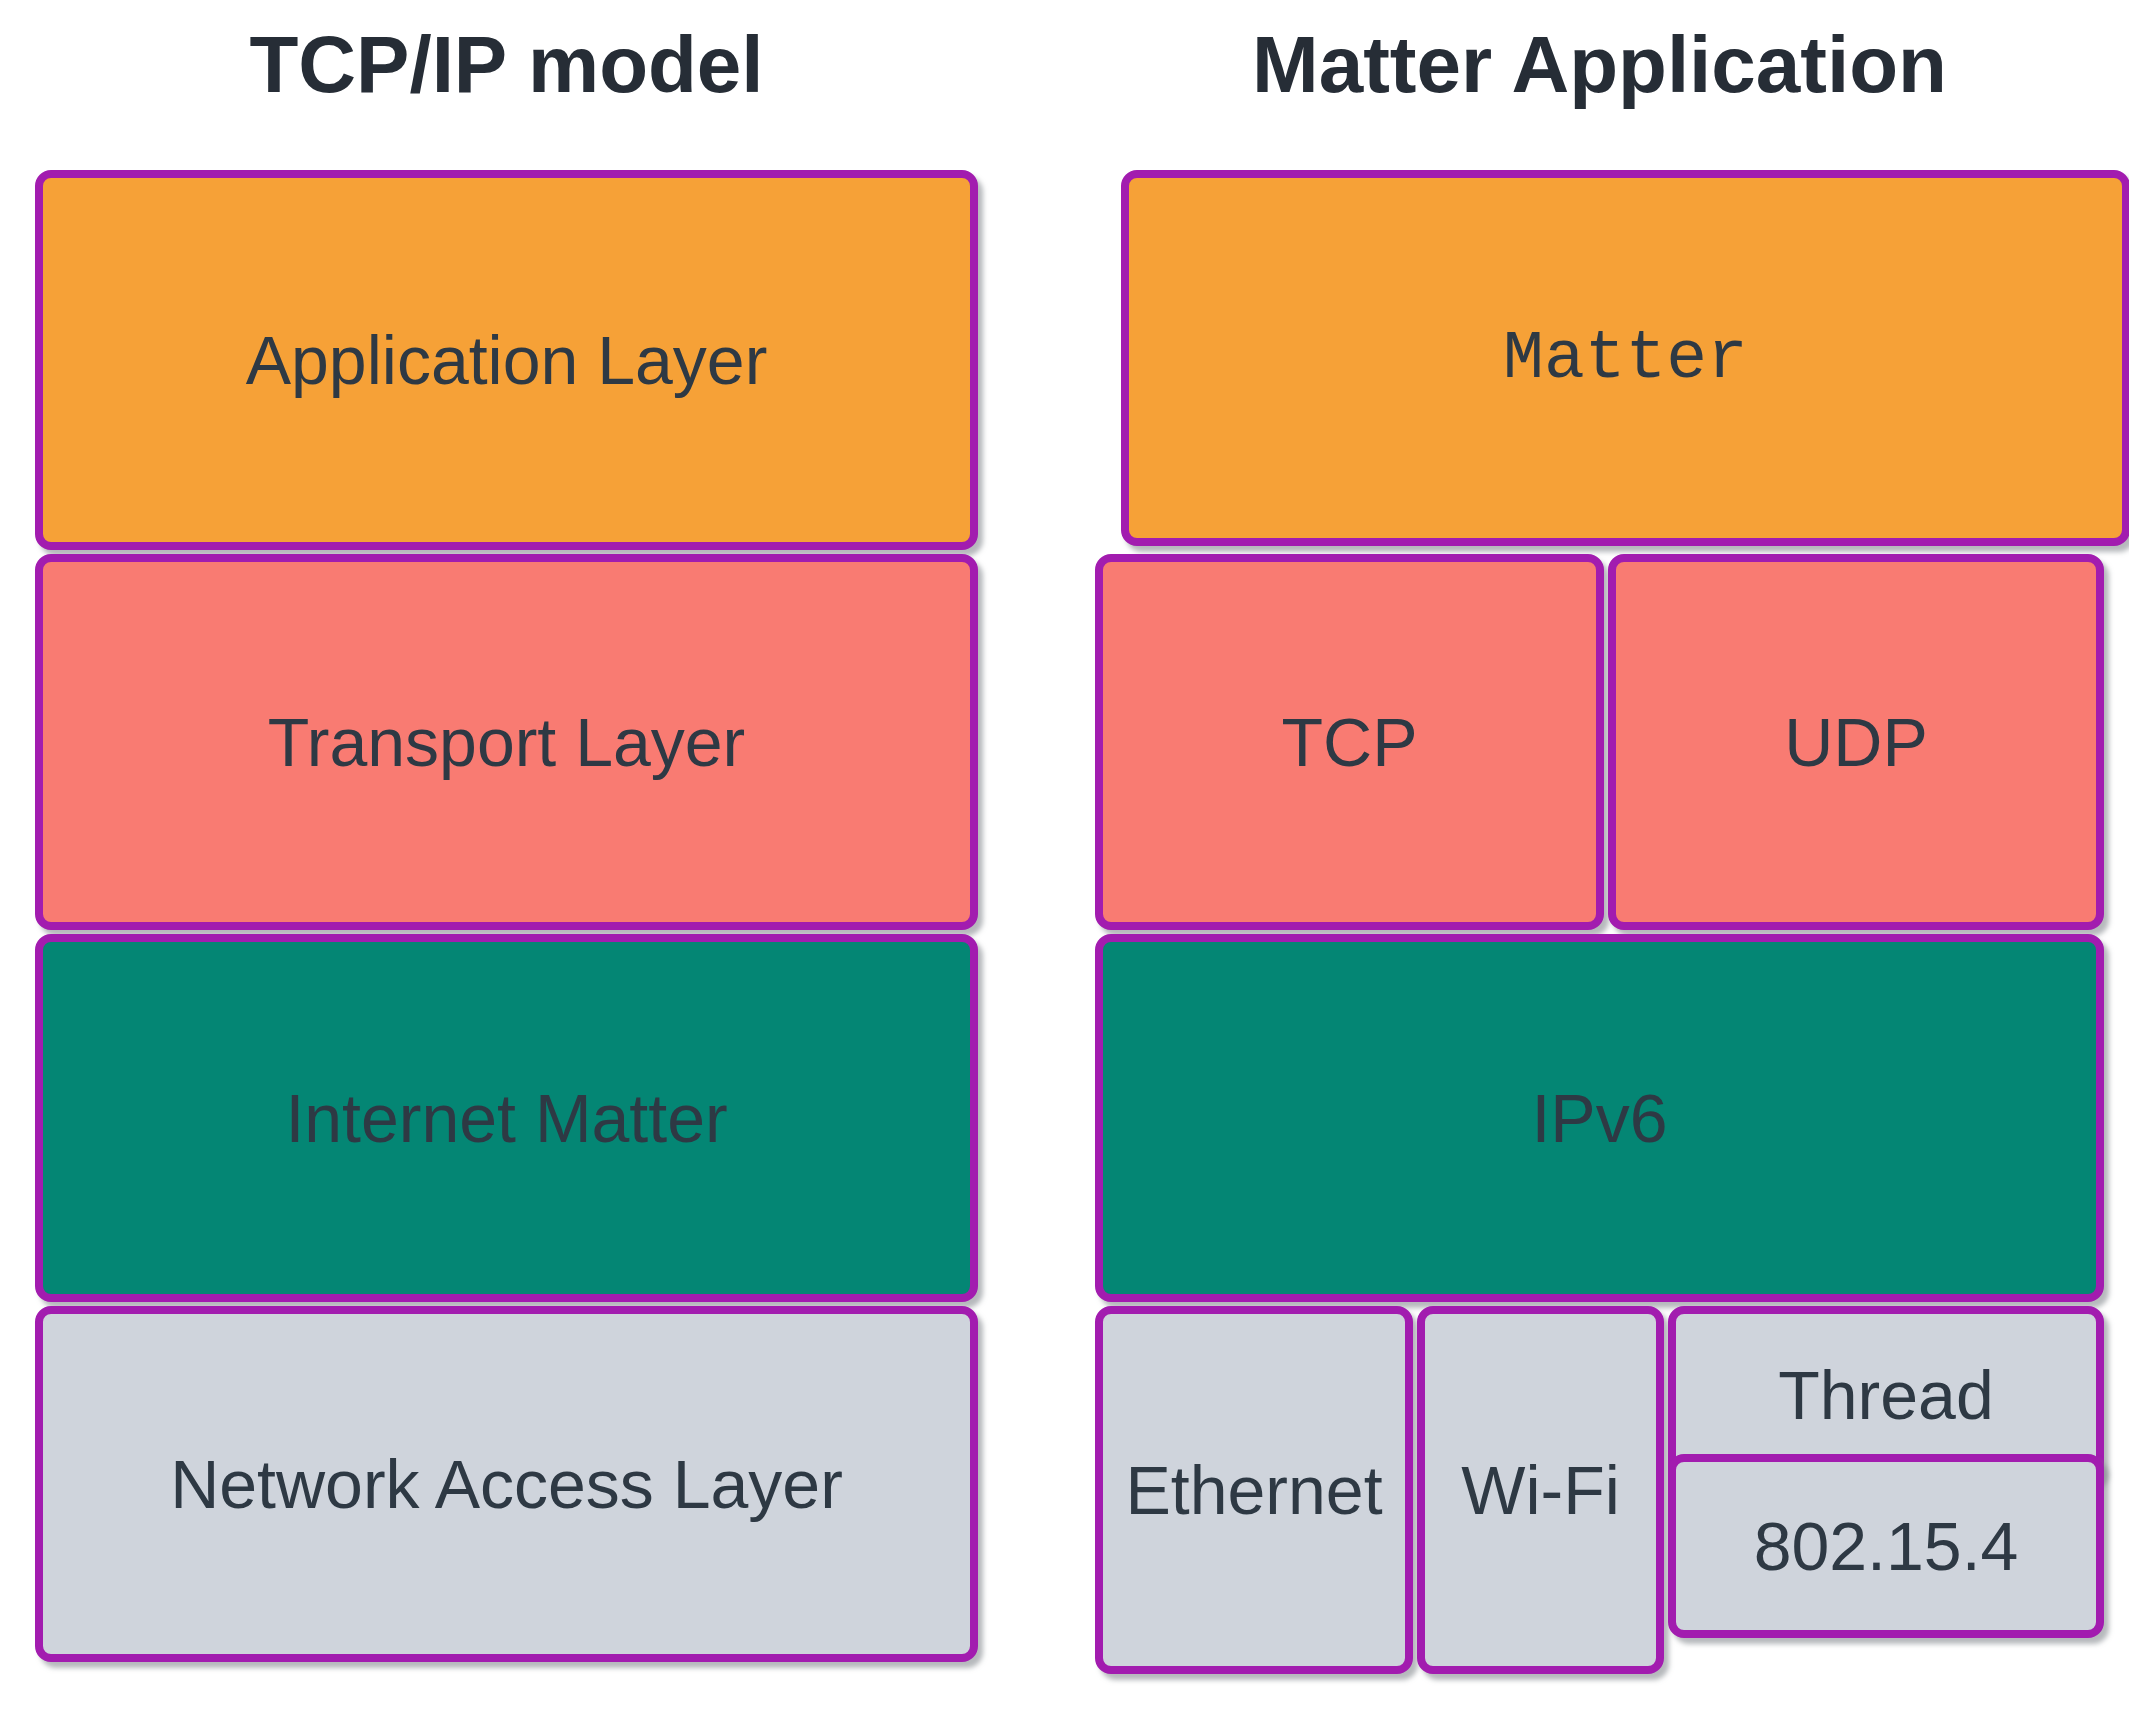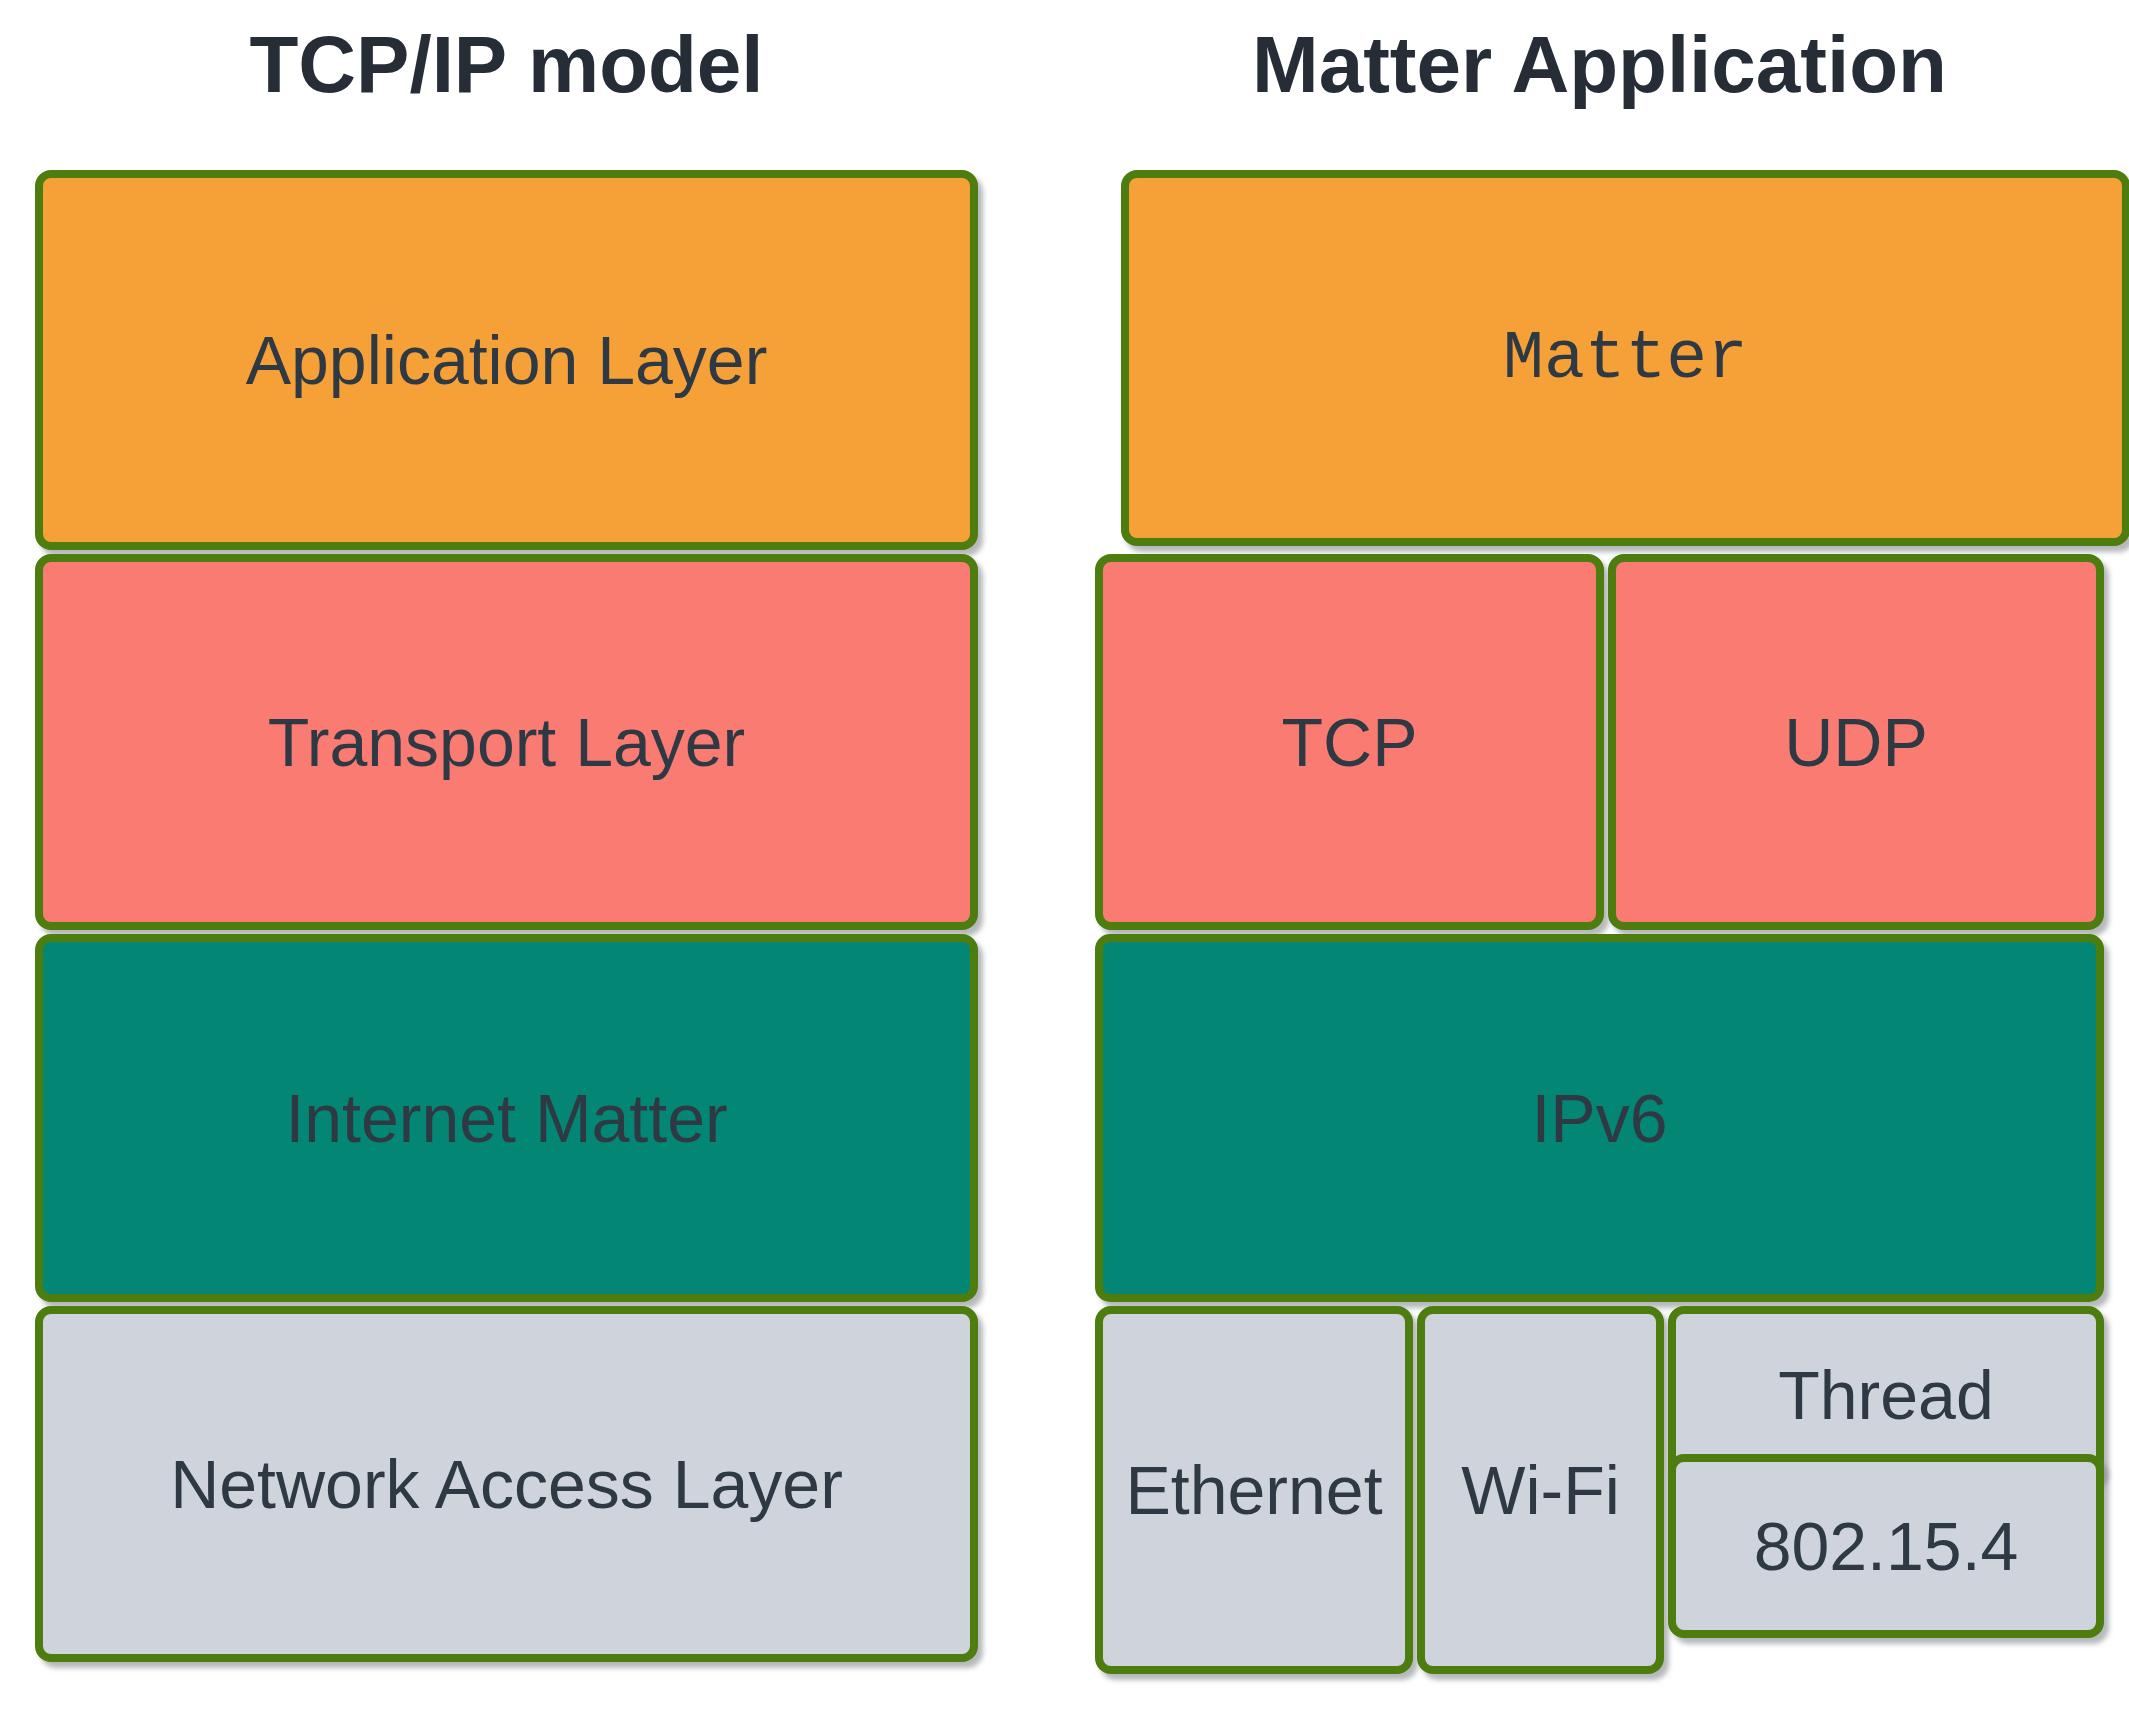--- a/index.html
+++ b/index.html
@@ -28,21 +28,21 @@
     letter-spacing: 0px;
     white-space: nowrap;
     text-align: right;
   }
   .title-left  { left: 35px;   width: 943px; }
   .title-right { left: 1095px; width: 1009px; }
 
   .box {
     position: absolute;
     box-sizing: border-box;
-    border: 8px solid #4d7c0f;
+    border: 8px solid #a21caf;
     border-radius: 16px;
     box-shadow: 5px 6px 5px rgba(122,127,133,0.55);
     display: flex;
     align-items: center;
     justify-content: center;
     font-size: 68px;
     color: #2e3944;
     white-space: nowrap;
   }
   .fill-orange { background: #f6a137; }
@@ -54,21 +54,21 @@
   .lb        { left: 35px; width: 943px; }
   .l-app     { top: 170px;  height: 380px; }
   .l-trans   { top: 554px;  height: 376px; }
   .l-inet    { top: 934px;  height: 368px; }
   .l-netacc  { top: 1306px; height: 356px; }
 
   
   .r-matter  { left: 1121px; width: 1009px; top: 170px; height: 376px; font-family: Liberation Mono, monospace; }
   .r-tcp     { left: 1095px; width: 509px;  top: 554px; height: 376px; }
   .r-udp     { left: 1608px; width: 496px;  top: 554px; height: 376px; }
-  .r-ipv6    { left: 1095px; width: 1009px; top: 934px; height: 368px; border-radius: 15px; }
+  .r-ipv6    { left: 1095px; width: 1009px; top: 934px; height: 368px; }
   .r-eth     { left: 1095px; width: 318px;  top: 1306px; height: 368px; }
   .r-wifi    { left: 1417px; width: 247px;  top: 1306px; height: 368px; }
   .r-thread  { left: 1668px; width: 436px;  top: 1306px; height: 178px; }
   .r-802154  { left: 1668px; width: 436px;  top: 1454px; height: 184px; }
 </style>
 </head>
 <body>
 
 <div class="canvas">
 

